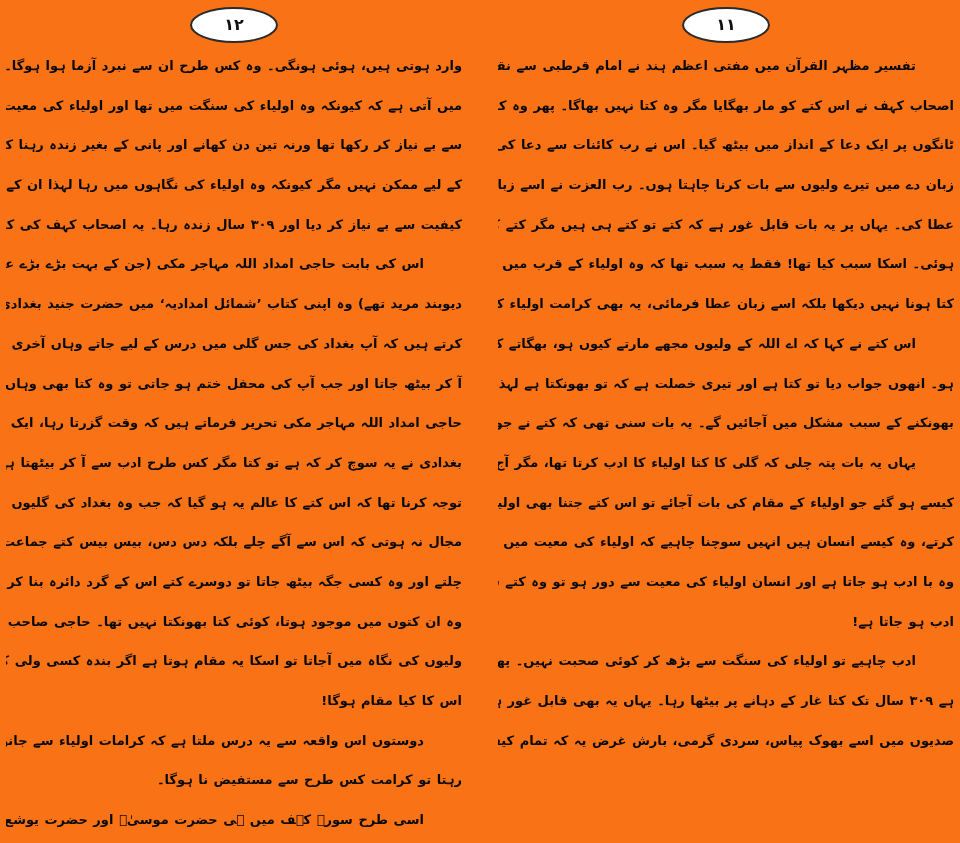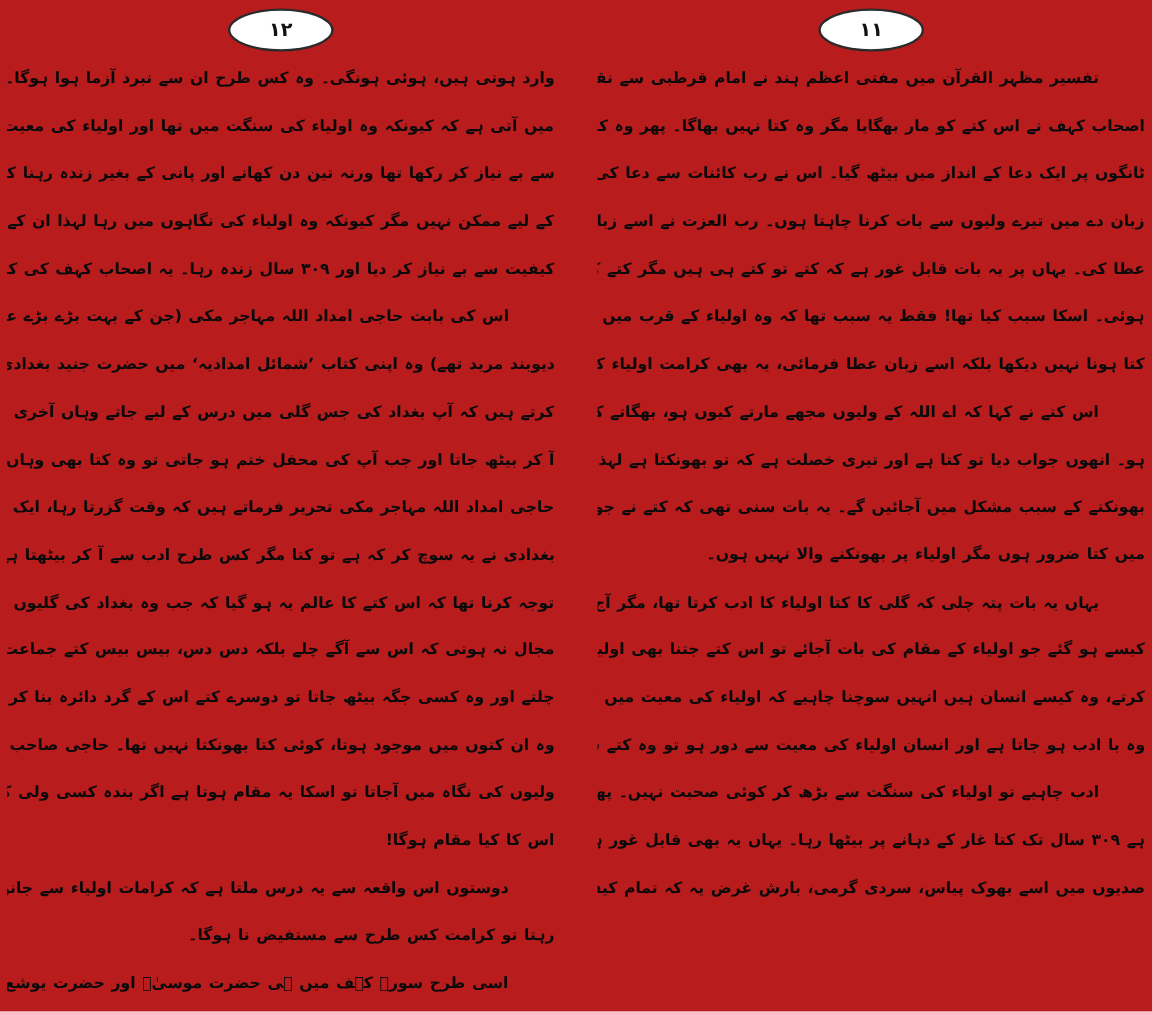--- a/index.html
+++ b/index.html
@@ -4,21 +4,21 @@
 <style>
   html, body {
     margin: 0;
     padding: 0;
     background: #ffffff;
   }
   .spread {
     position: relative;
     width: 960px;
     height: 843px;
-    background: #b91c1c;
+    background: #f97316;
     overflow: hidden;
     font-family: "DejaVu Sans", sans-serif;
   }
   .page {
     position: absolute;
     top: 0;
     height: 843px;
   }
   .page.left  { left: 6px;   width: 456px; }
   .page.right { left: 498px; width: 456px; }
@@ -125,27 +125,27 @@
           <div class="line">ٹانگوں پر ایک دعا کے انداز میں بیٹھ گیا۔ اس نے رب کائنات سے دعا کی مولا مجھے</div>
           <div class="line">زبان دے میں تیرے ولیوں سے بات کرنا چاہتا ہوں۔ رب العزت نے اسے زبان</div>
           <div class="line">عطا کی۔ یہاں پر یہ بات قابل غور ہے کہ کتے تو کتے ہی ہیں مگر کتے کو زبان عطا</div>
           <div class="line">ہوئی۔ اسکا سبب کیا تھا! فقط یہ سبب تھا کہ وہ اولیاء کے قرب میں تھا۔ رب نے اسکا</div>
           <div class="line para-end">کتا ہونا نہیں دیکھا بلکہ اسے زبان عطا فرمائی، یہ بھی کرامت اولیاء کے سبب سے تھا۔</div>
         </div>
         <div class="para">
           <div class="line indent">اس کتے نے کہا کہ اے اللہ کے ولیوں مجھے مارتے کیوں ہو، بھگاتے کیوں</div>
           <div class="line">ہو۔ انھوں جواب دیا تو کتا ہے اور تیری خصلت ہے کہ تو بھونکتا ہے لہذا ہم تیرے</div>
           <div class="line">بھونکنے کے سبب مشکل میں آجائیں گے۔ یہ بات سنی تھی کہ کتے نے جواب دیا کہ</div>
-          <div class="line para-end">میں کتا ضرور ہوں مگر اولیاء پر بھونکنے والا نہیں ہوں۔</div>
         </div>
         <div class="para">
           <div class="line indent">یہاں یہ بات پتہ چلی کہ گلی کا کتا اولیاء کا ادب کرتا تھا، مگر آج بعض انسان</div>
           <div class="line">کیسے ہو گئے جو اولیاء کے مقام کی بات آجائے تو اس کتے جتنا بھی اولیاء کا ادب نہیں</div>
           <div class="line">کرتے، وہ کیسے انسان ہیں انہیں سوچنا چاہیے کہ اولیاء کی معیت میں کتا بھی آجائے تو</div>
           <div class="line">وہ با ادب ہو جاتا ہے اور انسان اولیاء کی معیت سے دور ہو تو وہ کتے سے بھی بڑھ کر بے</div>
+          <div class="line para-end">ادب ہو جاتا ہے!</div>
         </div>
         <div class="para">
           <div class="line indent">ادب چاہیے تو اولیاء کی سنگت سے بڑھ کر کوئی صحبت نہیں۔ پھر قرآن کہتا</div>
           <div class="line">ہے ۳۰۹ سال تک کتا غار کے دہانے پر بیٹھا رہا۔ یہاں یہ بھی قابل غور ہے کہ تین</div>
           <div class="line">صدیوں میں اسے بھوک پیاس، سردی گرمی، بارش غرض یہ کہ تمام کیفیات جو دنیا میں</div>
         </div>
       </div>
   </div>
 
 </div>

